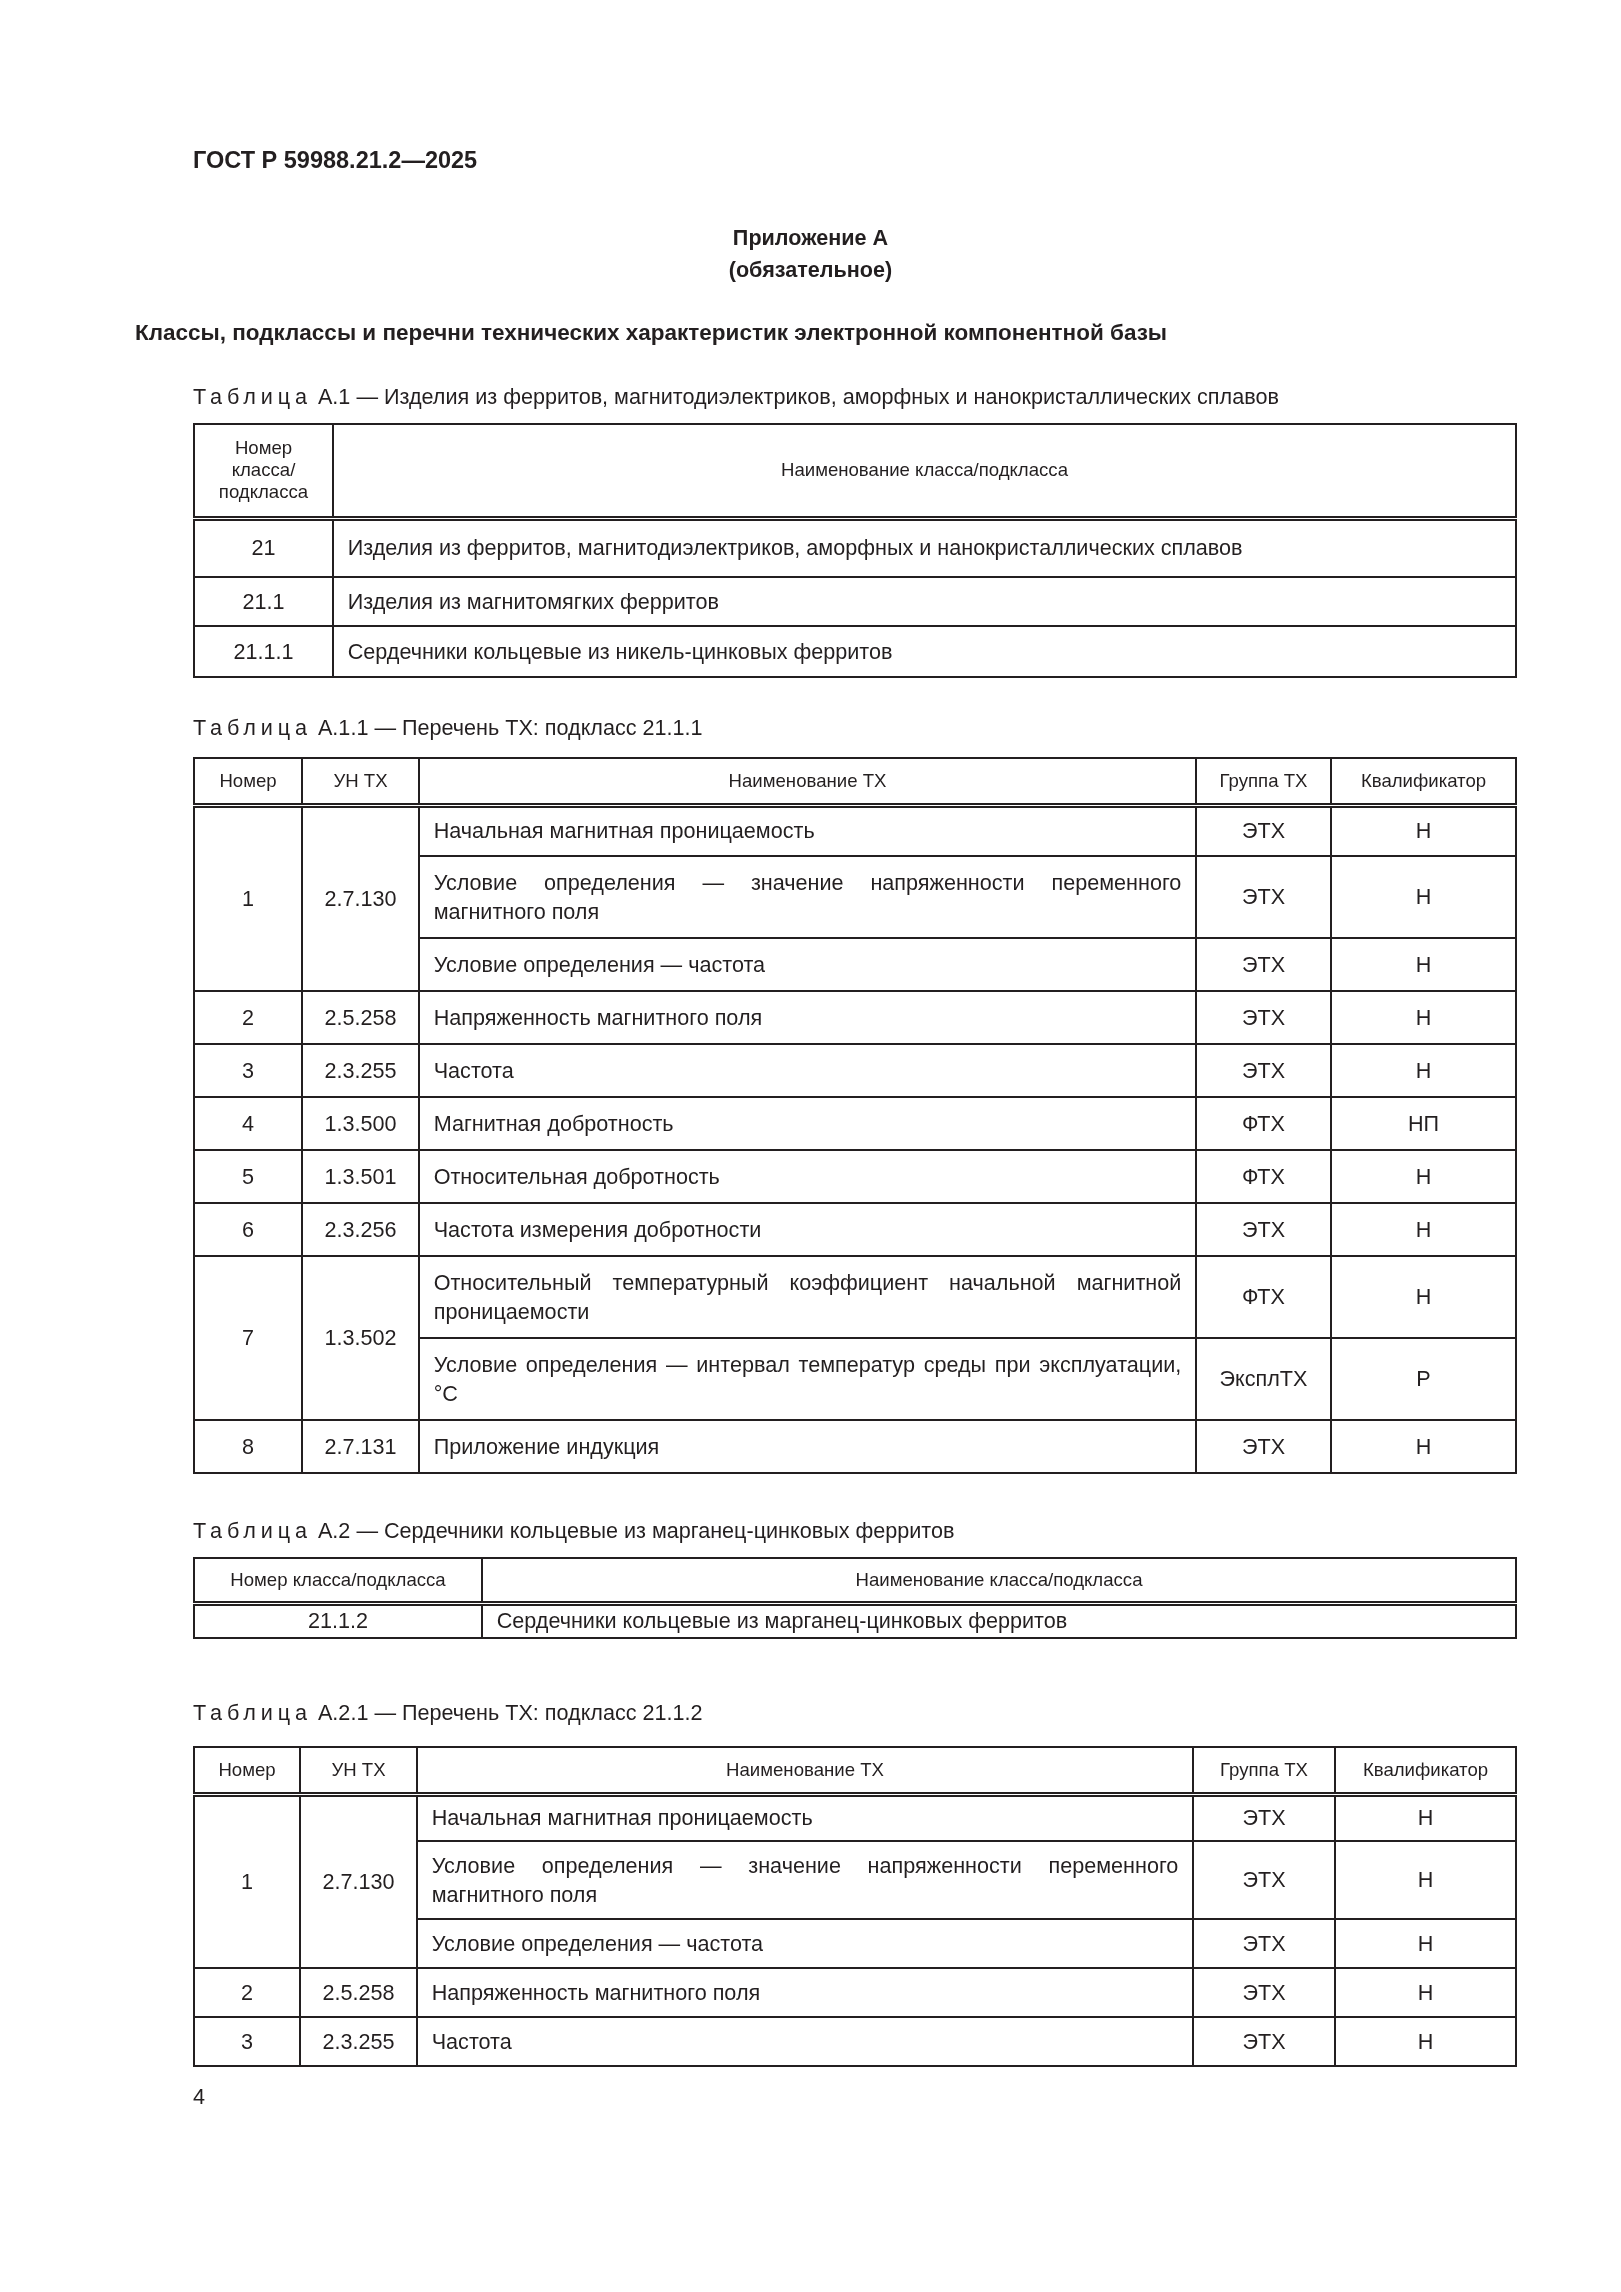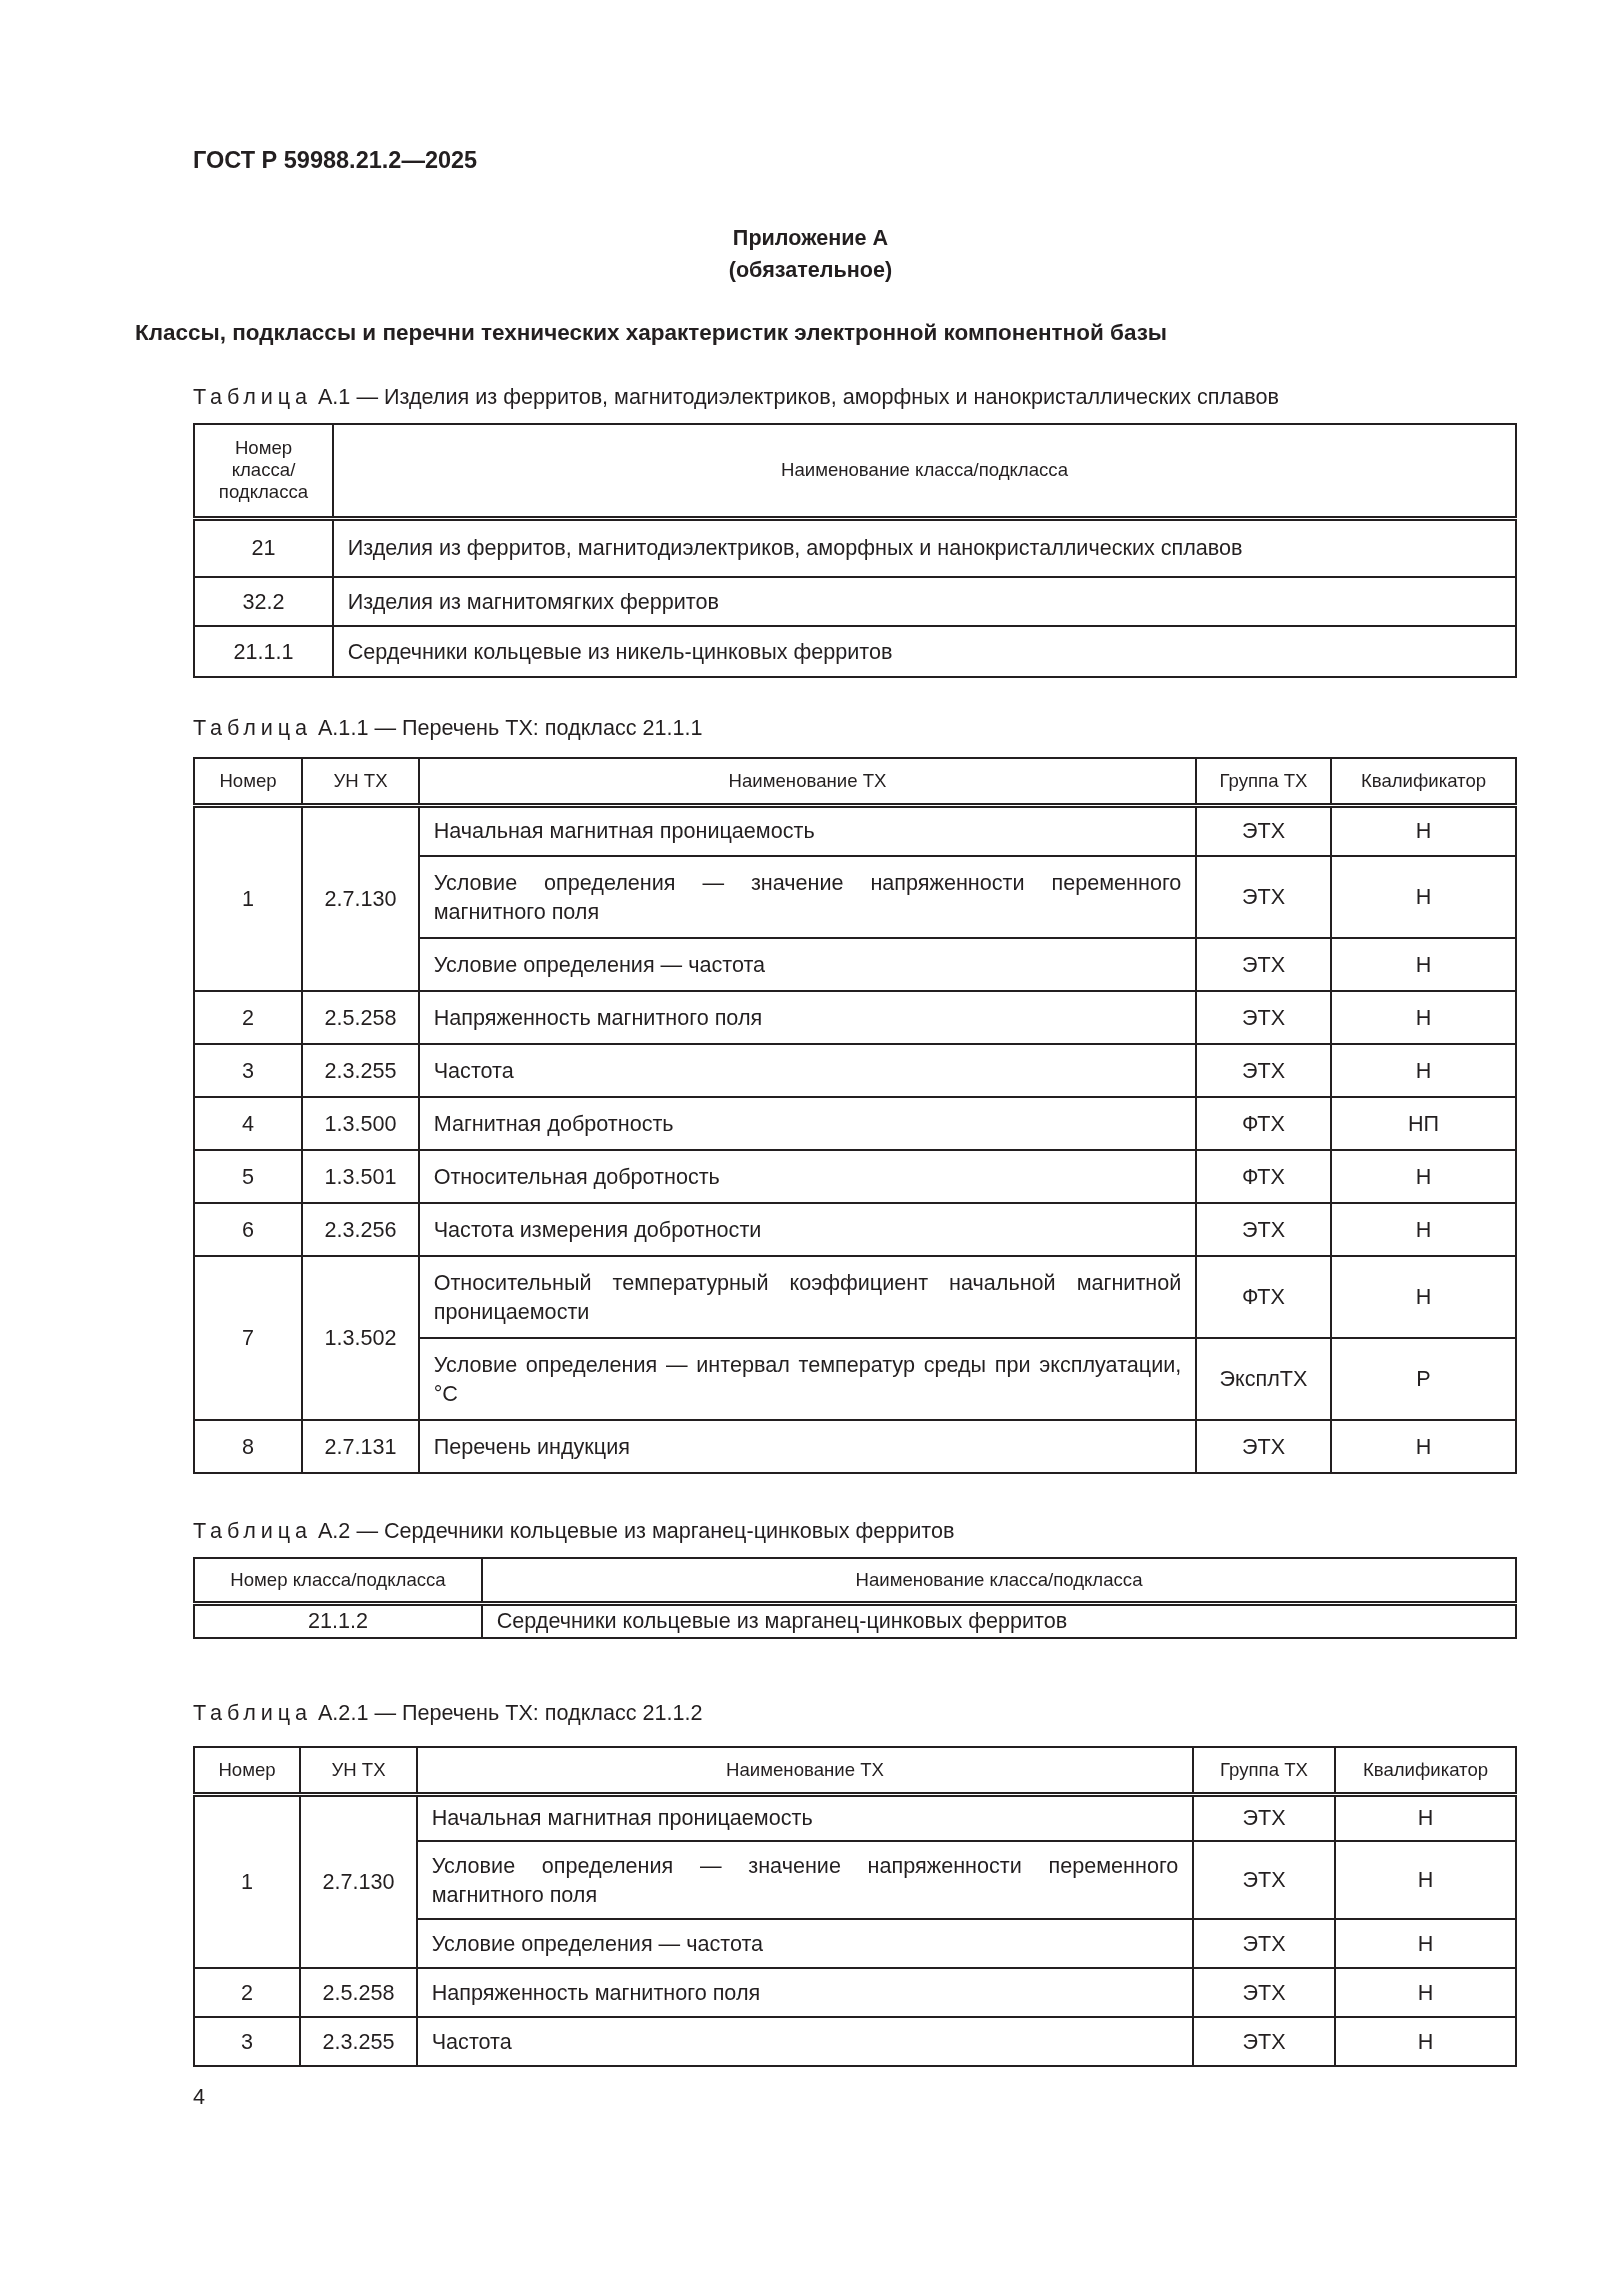--- a/index.html
+++ b/index.html
@@ -43,21 +43,21 @@
       <th>Номер класса/ подкласса</th>
       <th>Наименование класса/подкласса</th>
     </tr>
   </thead>
   <tbody>
     <tr style="height:59px;">
       <td class="c">21</td>
       <td>Изделия из ферритов, магнитодиэлектриков, аморфных и нанокристаллических сплавов</td>
     </tr>
     <tr style="height:49px;">
-      <td class="c">32.2</td>
+      <td class="c">21.1</td>
       <td>Изделия из магнитомягких ферритов</td>
     </tr>
     <tr style="height:51px;">
       <td class="c">21.1.1</td>
       <td>Сердечники кольцевые из никель-цинковых ферритов</td>
     </tr>
   </tbody>
 </table>
 
 <div class="abs caption" style="top:715px;">
@@ -142,21 +142,21 @@
       <td class="c">Н</td>
     </tr>
     <tr style="height:82px;">
       <td class="j">Условие определения — интервал температур среды при эксплуатации, °С</td>
       <td class="c">ЭксплТХ</td>
       <td class="c">Р</td>
     </tr>
     <tr style="height:53px;">
       <td class="c">8</td>
       <td class="c">2.7.131</td>
-      <td>Перечень индукция</td>
+      <td>Приложение индукция</td>
       <td class="c">ЭТХ</td>
       <td class="c">Н</td>
     </tr>
   </tbody>
 </table>
 
 <div class="abs caption" style="top:1518px;">
   <span class="sp">Таблица</span>
   <span>А.2 — Сердечники кольцевые из марганец-цинковых ферритов</span>
 </div>

